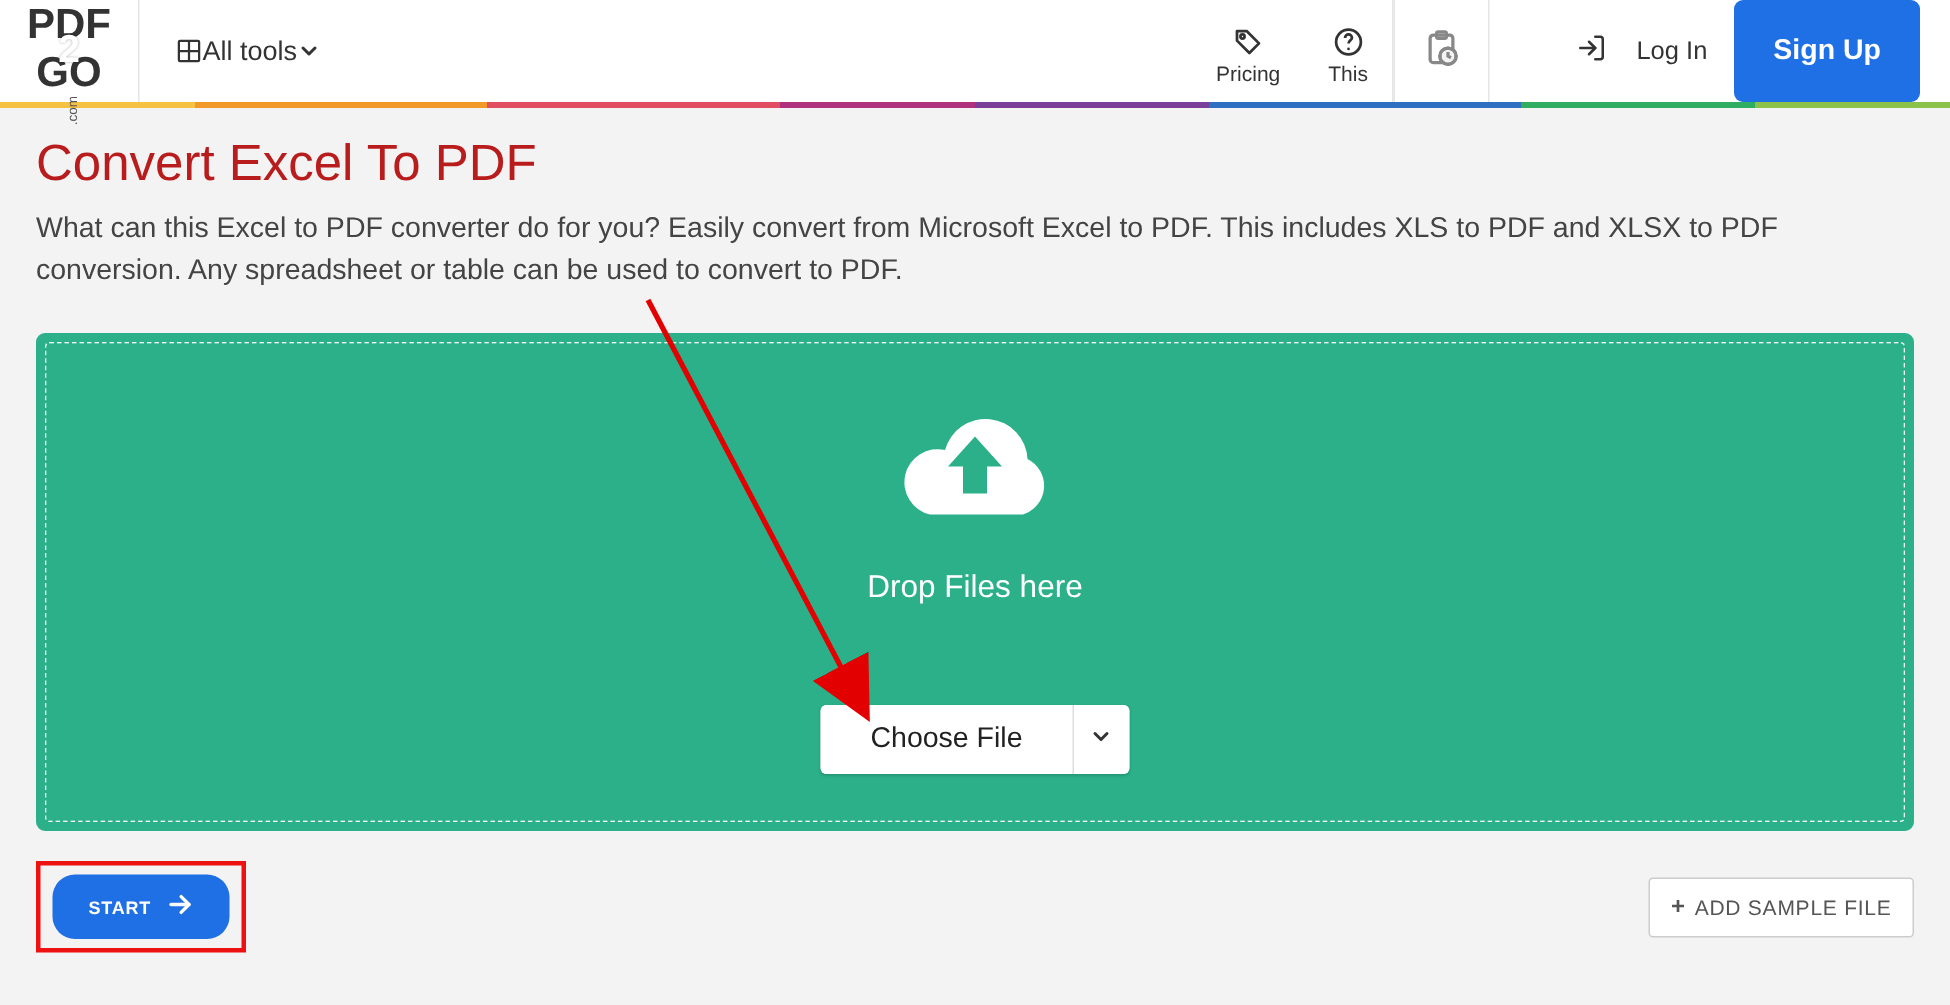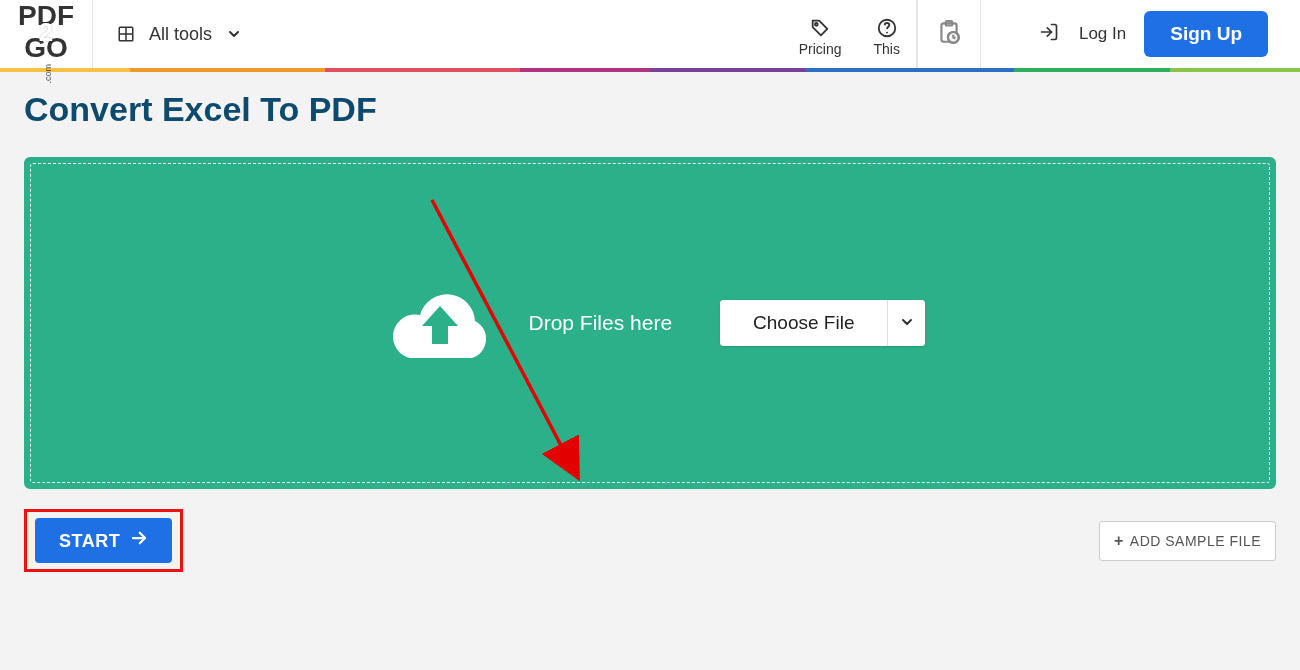--- a/index.html
+++ b/index.html
@@ -44,65 +44,65 @@
   .logo .com {
     font-size: 9px;
     writing-mode: vertical-rl;
     transform: rotate(180deg);
     color: #555;
     margin-left: 3px;
     font-weight: 400;
   }
   .vsep { width:1px; background:#e5e5e5; }
   .menu-trigger {
-    display:flex; align-items:center; gap:14px;
+    display:flex; align-items:center; gap:0;
     padding: 4px 24px; font-size:18px; color:#333; cursor:pointer;
   }
   .menu-trigger .grid-icon svg { display:block; }
   .menu-trigger .chev svg{ display:block;}
   .spacer { flex:1; }
   .nav-cell {
     display:flex; flex-direction:column; align-items:center; justify-content:space-between;
     padding: 17px 16px; color:#333; cursor:pointer;
   }
   .nav-cell .ic { height:24px; display:flex; align-items:center;}
   .nav-cell .lbl { font-size:14px; margin-top:2px;}
   .nav-icon-only { display:flex; align-items:center; padding:0 18px; color:#666;}
   .login { display:flex; align-items:center; gap:20px; padding:0 18px; font-size:17px; color:#333; cursor:pointer;}
-  .signup-wrap{ display:flex; align-items:center; padding-right:32px;}
+  .signup-wrap{ display:flex; padding-right:20px;}
   .signup {
     background:#1f6fe5; color:#fff; border:none; border-radius:6px;
     font-size:19px; font-weight:600; padding:12px 26px; cursor:pointer;
   }
   .rainbow-bar {
     height:4px; width:100%;
     background: linear-gradient(to right,#f6c243 0 10%,#f19a2a 10% 25%,#e14e62 25% 40%,#b0317e 40% 50%,#7a3f98 50% 62%,#2f6fc2 62% 78%,#2fae62 78% 90%,#8bc34a 90% 100%);
   }
   .page {
     padding: 18px 24px 0 24px;
   }
   .title {
-    font-size: 34px; font-weight:700; color:#0c4a6e; margin-bottom:10px;
+    font-size: 34px; font-weight:400; color:#b91c1c; margin-bottom:10px;
   }
   .subtitle {
     font-size: 19px; color:#444; line-height:1.45; max-width: 1250px;
   }
   .dropzone {
     margin-top: 28px;
     background:#2bb08a;
     border: 6px solid #2bb08a;
     border-radius: 6px;
     position:relative;
     padding:0;
   }
   .dropzone-inner{
     border: 1.5px dashed rgba(255,255,255,.9);
     border-radius: 3px;
     min-height: 320px;
-    display:flex; flex-direction:row; align-items:center; justify-content:center;
+    display:flex; flex-direction:column; align-items:center; justify-content:center;
     gap: 24px;
   }
   .cloud { width:130px; height:90px; }
   .dz-text { color:#fff; font-size:21px; }
   .choose-wrap{
     display:flex; align-items:stretch;
     background:#fff; border-radius:4px; overflow:hidden;
     box-shadow: 0 1px 2px rgba(0,0,0,.15);
   }
   .choose-btn{
@@ -114,23 +114,23 @@
     display:flex; align-items:center; justify-content:center; cursor:pointer;
   }
   .footer-row{
     display:flex; align-items:center; justify-content:space-between;
     margin-top: 20px;
   }
   .start-wrap{
     border: 3px solid #e11; padding:6px 8px;
   }
   .start-btn{
-    background:#1f6fe5; color:#fff; border:none; border-radius:4px;
-    font-size:18px; font-weight:700; letter-spacing:.5px;
-    padding: 11px 24px; display:flex; align-items:flex-end; gap:10px; cursor:pointer;
+    background:#1f6fe5; color:#fff; border:none; border-radius:15px;
+    font-size:12px; font-weight:700; letter-spacing:.5px;
+    padding: 11px 24px; display:flex; align-items:center; gap:10px; cursor:pointer;
   }
   .add-sample{
     background:#fff; color:#555; border:1px solid #ccc; border-radius:3px;
     font-size:14px; letter-spacing:.5px; padding:10px 14px; cursor:pointer;
     display:flex; align-items:center; gap:6px;
   }
   
   .arrow-overlay{
     position:absolute; left:0; top:0; width:1300px; height:670px; pointer-events:none;
   }
@@ -218,20 +218,21 @@
 
   <div class="signup-wrap">
     <button class="signup">Sign Up</button>
   </div>
 </div>
 
 <div class="rainbow-bar"></div>
 
 <div class="page">
   <h1 class="title">Convert Excel To PDF</h1>
+  <p class="subtitle">What can this Excel to PDF converter do for you? Easily convert from Microsoft Excel to PDF. This includes XLS to PDF and XLSX to PDF conversion. Any spreadsheet or table can be used to convert to PDF.</p>
 
   <div class="dropzone">
     <div class="dropzone-inner">
       <span>
         <svg class="cloud" viewBox="0 0 120 90">
           <path fill="#fff" d="M95 45a28 28 0 00-55-6A22 22 0 0030 82h62a20 20 0 003-37z"></path>
           <path fill="#2bb08a" d="M60 30l18 20H68v18H52V50H42z"></path>
         </svg>
       </span>
       <div class="dz-text">Drop Files here</div>

